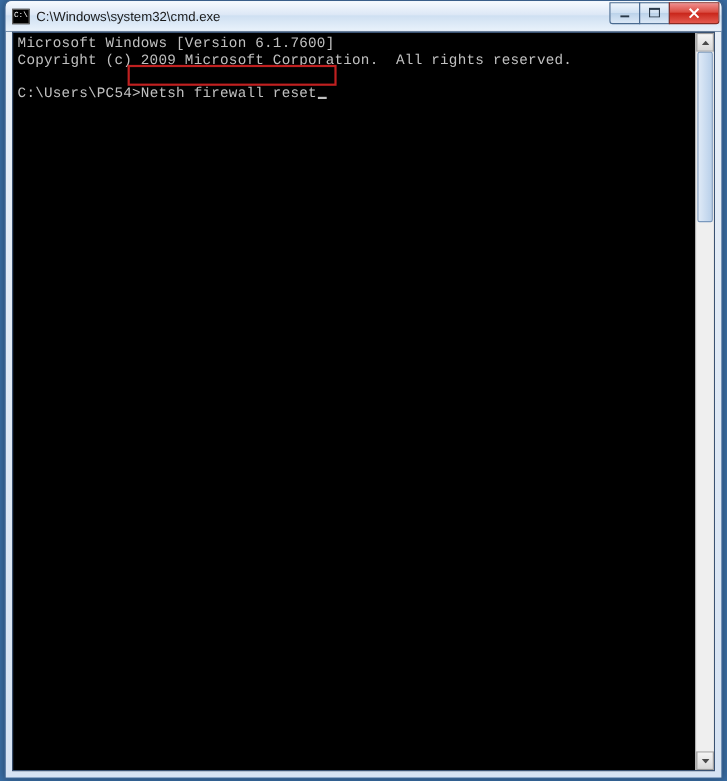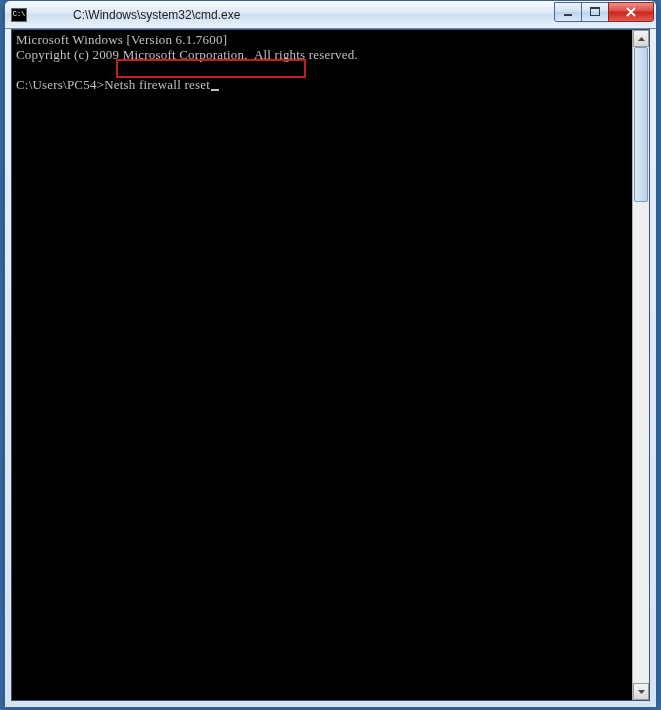--- a/index.html
+++ b/index.html
@@ -11,21 +11,20 @@
     box-shadow: 0 0 8px rgba(0,0,0,0.35);
     border-radius: 6px 6px 0 0;
   }
   .titlebar {
     height: 28px;
     display: flex; align-items: center;
     background: linear-gradient(to bottom, #f7fbff 0%, #dde8f6 45%, #cfe0f2 50%, #e9f2fb 100%);
     border-bottom: 1px solid #6f8aa8;
     border-radius: 6px 6px 0 0;
     padding-left: 6px;
-    gap: 40px;
   }
   .title-icon {
     width: 16px; height: 14px;
     background: #000;
     border: 1px solid #666;
     position: relative;
     margin-right: 6px;
     display: flex; align-items: center; justify-content: center;
   }
   .title-icon::after {
@@ -65,21 +64,21 @@
   .client {
     position: absolute;
     left: 6px; right: 6px; top: 28px; bottom: 6px;
     background: #000;
     border: 1px solid #3a5272;
     overflow: hidden;
   }
   .console {
     position: absolute; left: 0; top: 0; right: 18px; bottom: 0;
     padding: 2px 4px;
-    font-family: Liberation Serif, serif;
+    font-family: Liberation Mono, monospace;
     font-size: 13px;
     line-height: 15px;
     color: #c0c0c0;
     white-space: pre;
     letter-spacing: 0.2px;
   }
   .scrollbar {
     position: absolute; right: 0; top: 0; width: 17px; bottom: 0;
     background: #e9e9e9;
     border-left: 1px solid #b0b0b0;

